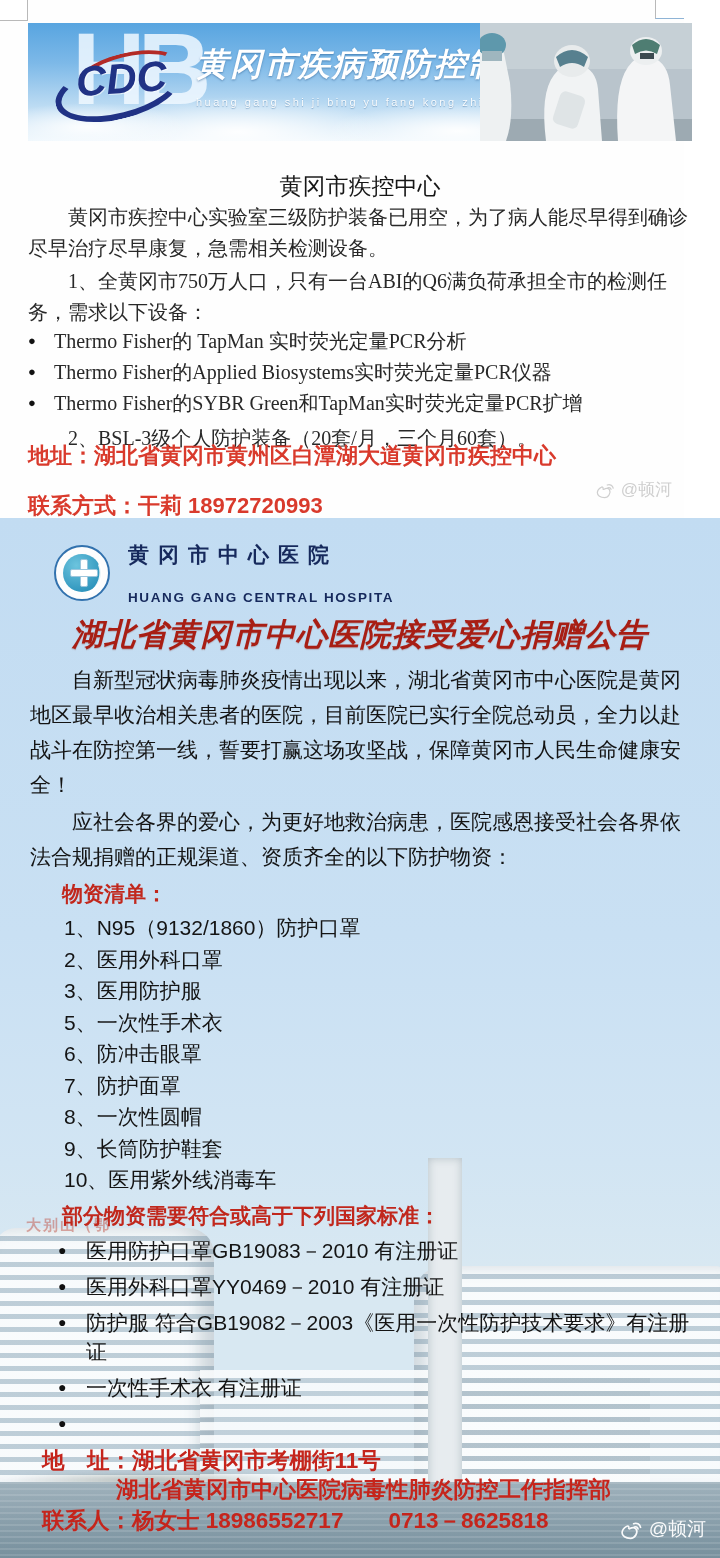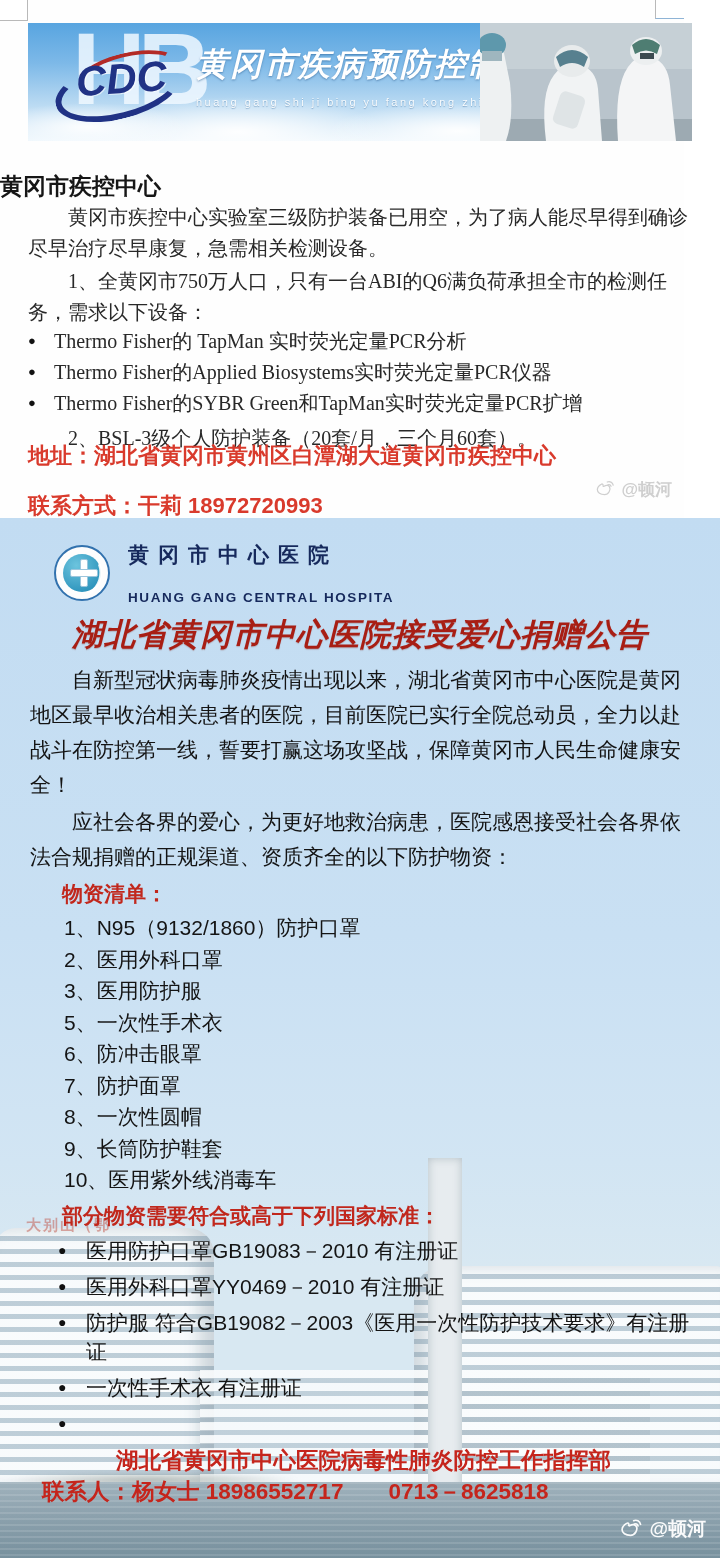--- a/index.html
+++ b/index.html
@@ -31,32 +31,32 @@
   .cdc-word{position:absolute;left:30px;top:32px;font-size:42px;font-weight:bold;font-style:italic;
           color:#203285;letter-spacing:0px;transform:rotate(-4deg);
           text-shadow:1px 1px 0 rgba(255,255,255,.6);}
   .banner-titles{position:absolute;left:168px;top:20px;width:300px;}
   .banner-cn{font-family:"Liberation Serif",serif;font-weight:bold;font-style:italic;
           font-size:32px;color:#ffffff;letter-spacing:2px;white-space:nowrap;
           text-shadow:0 1px 2px rgba(40,90,140,.55);}
   .banner-py{margin-top:9px;font-size:11px;color:rgba(255,255,255,.92);letter-spacing:2.5px;
           white-space:nowrap;text-shadow:0 1px 1px rgba(40,90,140,.4);}
   .banner-photo{position:absolute;right:0;top:0;width:212px;height:118px;}
-  .t-title{position:absolute;left:0;top:156px;width:720px;
-          font-size:23px;font-weight:bold;color:#161616;}
+  .t-title{position:absolute;left:0;top:156px;width:720px;text-align:center;
+          font-size:23px;font-weight:normal;color:#161616;}
   .t-body{position:absolute;left:28px;top:202px;width:664px;font-size:20px;line-height:31px;color:#282828;font-family:Liberation Serif, serif;}
   .t-p{margin:0 0 2px 0;text-indent:2em;}
   .t-bullets{margin:2px 0 0 0;}
   .t-bullet{display:flex;align-items:flex-start;margin:0 0 9px 0;line-height:22px;}
   .t-bullet .dot{width:26px;flex:0 0 26px;font-size:13px;line-height:22px;color:#111;}
   .t-item2{margin:2px 0 0 0;text-indent:2em;}
   .t-red{position:absolute;left:28px;font-size:22px;font-weight:bold;color:#d93a2c;white-space:nowrap;}
   .t-red.addr{top:441px;}
   .t-red.contact{top:491px;}
-  .wm{display:flex;gap:5px;font-size:17px;font-weight:bold;}
+  .wm{display:flex;align-items:center;gap:5px;font-size:17px;}
   .wm-top{position:absolute;right:12px;top:478px;color:#cfcfcf;}
   .wm-bottom{position:absolute;right:14px;bottom:16px;color:rgba(255,255,255,.95);z-index:6;font-size:19px;}
   
   .bottom-notice{position:absolute;left:0;top:518px;width:720px;height:1040px;overflow:hidden;
           background:linear-gradient(180deg,#c2dcf2 0%,#c9e0f3 40%,#d2e5f3 62%,#d8e8f2 72%);}
   .backdrop{position:absolute;inset:0;z-index:0;}
   .bld{position:absolute;background:
           repeating-linear-gradient(180deg,rgba(250,252,253,.95) 0px,rgba(250,252,253,.95) 8px,
           rgba(168,184,194,.55) 8px,rgba(168,184,194,.55) 13px);}
   .bld.tower{left:-6px;top:710px;width:220px;height:262px;border-radius:22px 26px 0 0;
@@ -252,20 +252,21 @@
         <div class="std-item">
           <span class="dot">●</span>
           <span>一次性手术衣  有注册证</span>
         </div>
         <div class="std-item">
           <span class="dot">●</span>
         </div>
       </div>
 
       <div class="b-red-block">
+        <div class="b-red-line">地　址：湖北省黄冈市考棚街11号</div>
         <div class="b-red-line indent">湖北省黄冈市中心医院病毒性肺炎防控工作指挥部</div>
         <div class="b-red-line gap">联系人：杨女士 18986552717　　0713－8625818</div>
       </div>
     </div>
 
     <div class="wm wm-bottom">
       <span>
         <svg width="26" height="21" viewBox="0 0 24 20">
           <path d="M11.5 18.5c-4.6 0-8-2.3-8-5.4 0-2.1 1.6-4.4 4.3-6.1 1.2-.8 2.4.1 2 1.3-.3.8.5 1.3 1.2.8 2.3-1.5 4.9-1.2 6 .7 1.8 3-1 8.7-5.5 8.7z" fill="none" stroke="currentColor" stroke-width="1.6"></path>
           <path d="M14.5 4.5c2.8-1.3 6 .4 6.6 3.4" fill="none" stroke="currentColor" stroke-width="1.6" stroke-linecap="round"></path>

